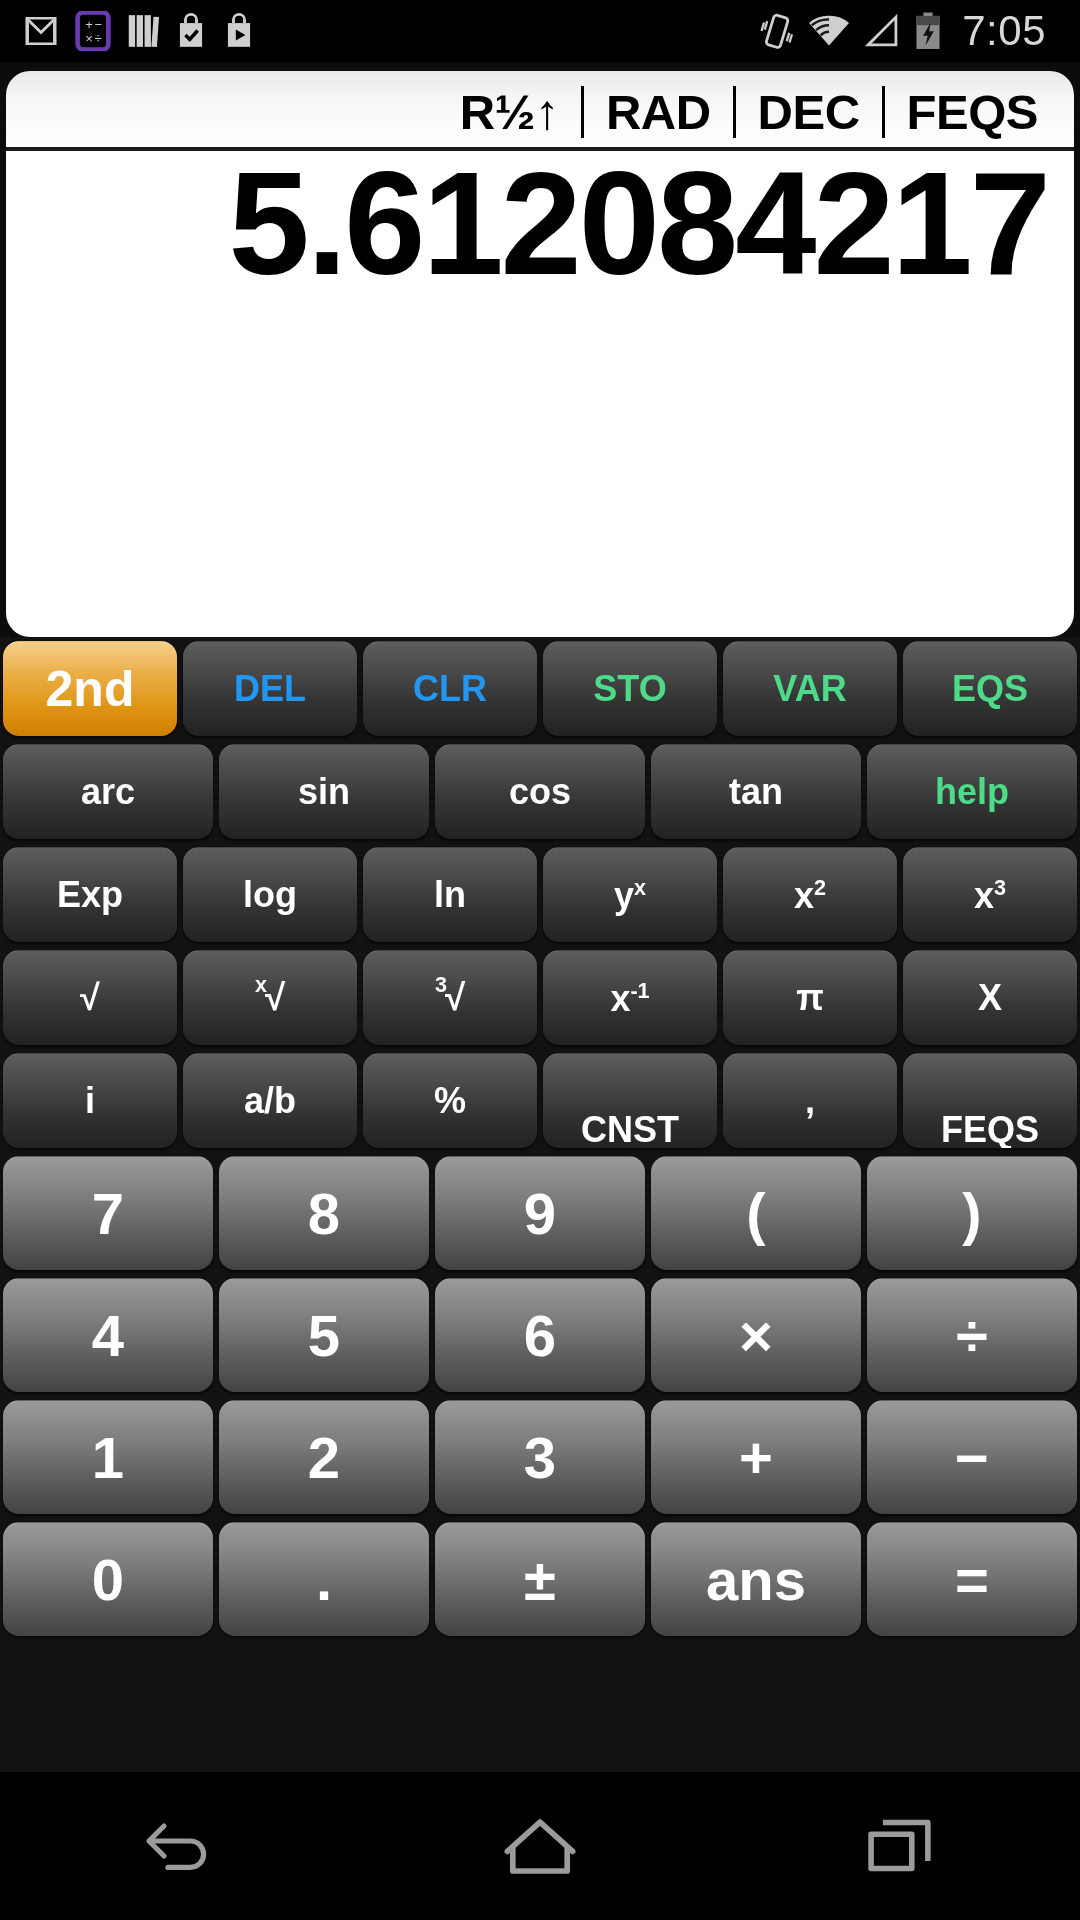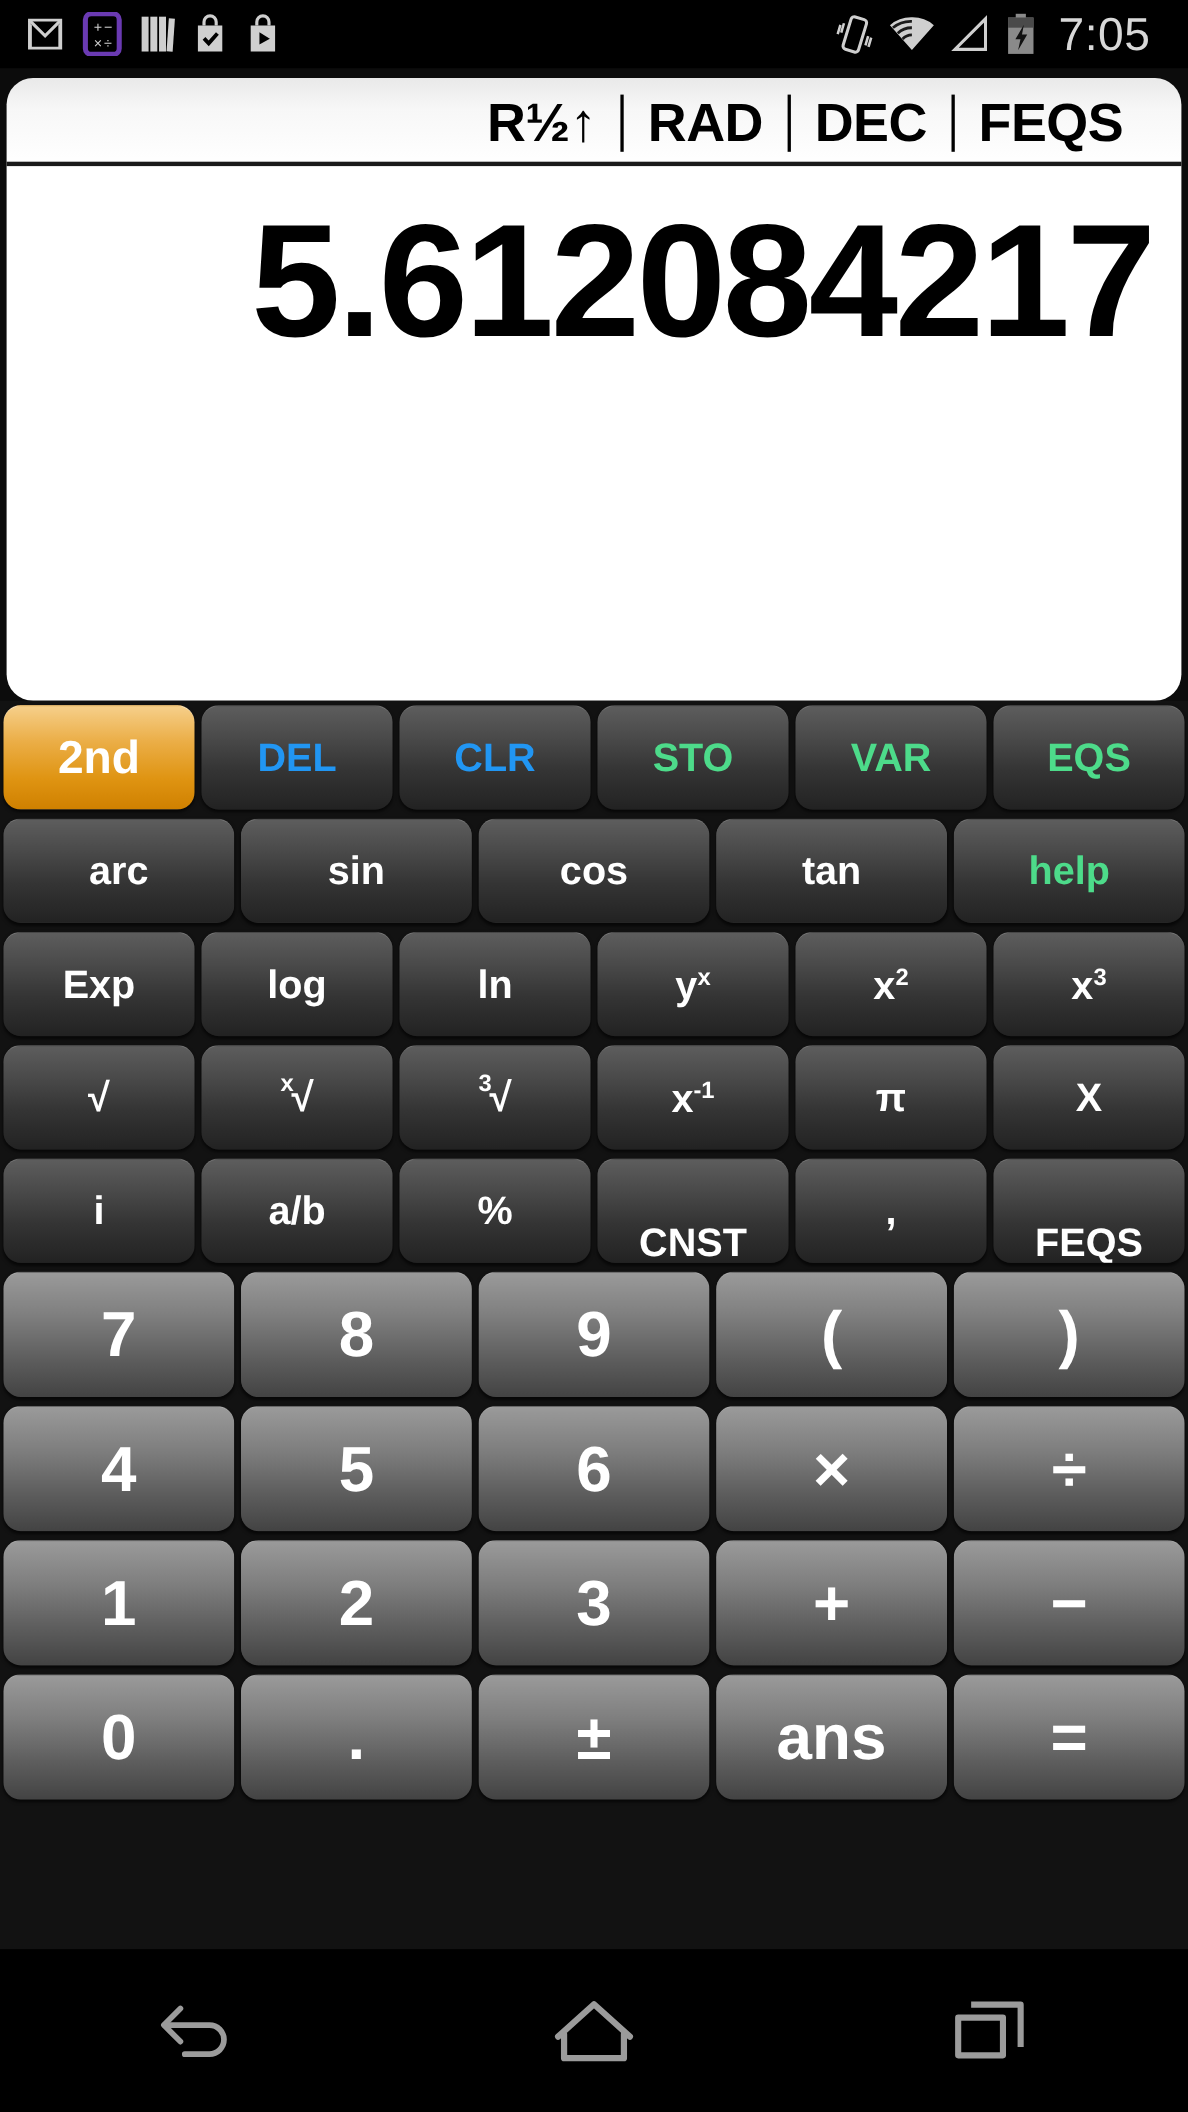--- a/index.html
+++ b/index.html
@@ -24,21 +24,21 @@
 
   
   .display{
     position:absolute; left:6px; top:71px; width:1068px; height:566px;
     background:linear-gradient(180deg,#e9e9e9 0%,#f7f7f7 5%,#ffffff 14%,#ffffff 100%);
     border-radius:24px;
     display:flex; flex-direction:column;
   }
   .status-row{
     height:76px; display:flex; align-items:center; justify-content:flex-end;
-    padding-right:31px; padding-top:6px;
+    padding-right:14px; padding-top:6px;
   }
   .st-item{
     color:#000; font-size:49px; font-weight:700; line-height:1;
     padding:0 22px; letter-spacing:-0.5px; white-space:nowrap;
     font-family:"Liberation Sans",sans-serif;
   }
   .st-sep{ width:3px; height:52px; background:#000; }
 
   .expr-area{
     flex:1; display:flex; align-items:flex-start; justify-content:flex-start;
@@ -47,21 +47,21 @@
   .expr{
     color:#000; font-size:92px; font-weight:700; line-height:1.05;
     white-space:nowrap; letter-spacing:-2px; margin-top:-6px;
     font-family:"Liberation Sans",sans-serif;
   }
   .expr sup{ font-size:0.58em; vertical-align:super; letter-spacing:-1px; }
 
   .divider{ height:4px; background:#1a1a1a; width:100%; }
 
   .result-area{
-    height:208px; display:flex; align-items:center; justify-content:flex-end;
+    height:208px; display:flex; justify-content:flex-end;
     padding:0 26px 0 14px; overflow:hidden;
   }
   .result{
     color:#000; font-size:146px; font-weight:700; line-height:1;
     white-space:nowrap; letter-spacing:-3px;
     font-family:"Liberation Sans",sans-serif;
   }
 
   
   .keypad{
@@ -85,21 +85,21 @@
   .key.fnkey{
     background:linear-gradient(180deg,#5d5d5d 0%,#4a4a4a 30%,#343434 62%,#222222 100%);
     font-size:36px;
   }
   .key.numkey{
     background:linear-gradient(180deg,#9a9a9a 0%,#7e7e7e 35%,#5d5d5d 70%,#434343 100%);
     font-size:58px;
   }
   .key.second{
     background:linear-gradient(180deg,#f6cf8a 0%,#ebae47 34%,#df9412 70%,#cf8000 100%);
-    color:#ffffff; font-size:42px;
+    color:#ffffff; font-size:50px;
     border-top:1px solid rgba(255,255,255,0.45);
   }
   .c-blue{ color:#2196f3; }
   .c-green{ color:#4ddb8a; }
   .key sup{ font-size:0.60em; vertical-align:super; font-weight:700; }
   .key .pre{ font-size:0.60em; vertical-align:super; position:relative; top:-0.22em; margin-right:-2px; font-weight:700; }
   .key .rt{ font-size:1.02em; }
   .small{ font-size:0.80em;align-items:flex-end; }
 
   

